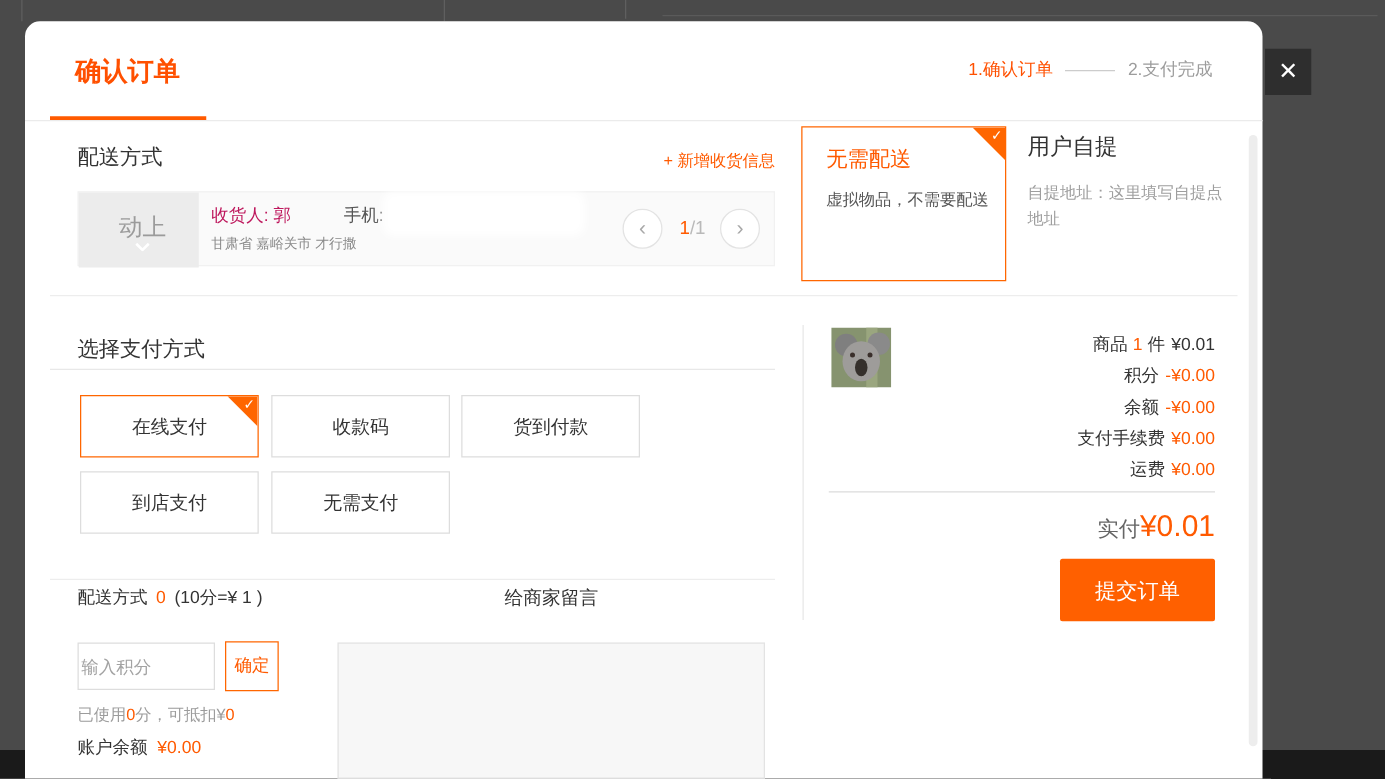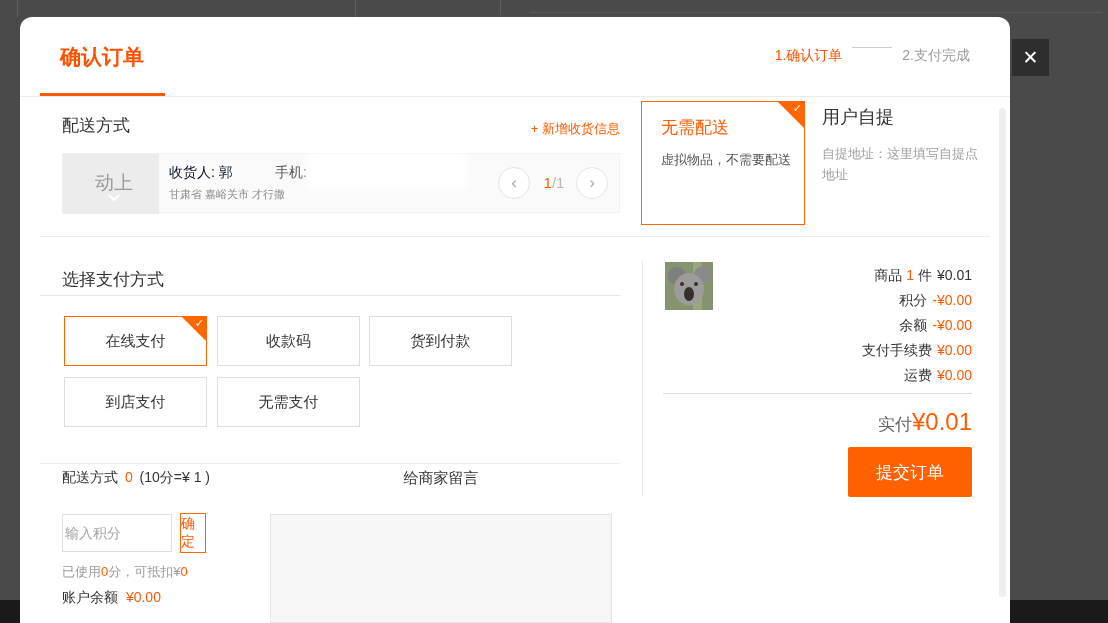--- a/index.html
+++ b/index.html
@@ -20,38 +20,38 @@
   .modal { position:absolute; left:20px; top:17px; width:990px; height:606px;
            background:#fff; border-radius:12px 12px 0 0; }
   .close-btn { position:absolute; left:1012px; top:39px; width:37px; height:37px;
                background:#2e2e2e; color:#fff; display:flex; align-items:center; justify-content:center;
                font-size:19px; cursor:pointer; }
 
   
   .modal-title { position:absolute; left:40px; top:26px; font-size:21px; font-weight:bold; color:#ff5000; }
   .tab-underline { position:absolute; left:20px; top:76px; width:125px; height:3px; background:#ff5a00; }
   .header-line { position:absolute; left:0; top:79px; width:990px; height:1px; background:#ebebeb; }
-  .steps { position:absolute; right:40px; top:30px; display:flex; font-size:14px;margin-left:12px; }
+  .steps { position:absolute; right:40px; top:30px; display:flex; align-items:center; font-size:14px;margin-left:12px; }
   .step-1 { color:#ff5000; }
   .step-dash { width:40px; height:1px; background:#ccc; margin:0 10px; }
   .step-2 { color:#9c9c9c; }
 
   
   .sec-h { position:absolute; font-size:17px; color:#333; }
 
   .add-link { position:absolute; right:390px; top:103px; font-size:13px; color:#ff5a00; cursor:pointer; }
 
   
   .addr-card { position:absolute; left:42px; top:136px; width:558px; height:60px;
                background:#fafafa; border:1px solid #f1f1f1; cursor:pointer; }
   .addr-tag { position:absolute; left:0; top:0; width:96px; height:60px; background:#ececec;
               display:flex; flex-direction:column; align-items:center; justify-content:center;padding-left:6px; }
   .addr-tag-text { color:#9b9b9b; font-size:19px; line-height:1; margin-top:6px; }
   .addr-chevron { margin-top:2px; line-height:0; }
-  .addr-receiver { position:absolute; left:106px; top:10px; font-size:14px; color:#0f172a; }
+  .addr-receiver { position:absolute; left:106px; top:10px; font-size:14px; color:#be185d; }
   .addr-phone-label { position:absolute; left:212px; top:10px; font-size:14px; color:#555; }
   .addr-phone-blur { position:absolute; left:248px; top:4px; width:152px; height:26px;
                      background:#fff; box-shadow:0 0 7px 5px rgba(255,255,255,0.95); border-radius:4px; }
   .addr-line2 { position:absolute; left:106px; top:33px; font-size:11px; color:#8a8a8a; }
   .pg-circle { position:absolute; top:13px; width:32px; height:32px; border:1px solid #e3e3e3;
                border-radius:50%; background:#fff; color:#a8a8a8; font-size:17px;
                display:flex; align-items:center; justify-content:center; cursor:pointer; }
   .pg-prev { left:435px; }
   .pg-next { left:513px; }
   .pg-text { position:absolute; left:469px; top:20px; width:44px; text-align:center; font-size:15px; color:#b9b9b9; }
@@ -78,21 +78,21 @@
   .pay-btn.selected { border:1px solid #ff6600; }
   .pay-btn .corner-check { border-top-width:24px; border-left-width:24px; }
 
   
   .points-line { position:absolute; left:42px; top:452px; font-size:14px; color:#333; }
   .pt-orange { color:#ff5a00; }
   .points-input { position:absolute; left:42px; top:497px; width:110px; height:38px;
                   border:1px solid #ddd; background:#fff; padding:0 2px; font-size:14px;
                   font-family:"Liberation Sans","DejaVu Sans",sans-serif; color:#333; }
   .points-input::placeholder { color:#a3a3a3; }
-  .confirm-btn { position:absolute; left:160px; top:496px; width:26px; height:40px;
+  .confirm-btn { position:absolute; left:160px; top:496px; width:43px; height:40px;
                  border:1px solid #ff6600; background:#fff; color:#ff5a00; font-size:14px;
                  display:flex; align-items:center; justify-content:center; cursor:pointer; }
   .used-note { position:absolute; left:42px; top:546px; font-size:13px; color:#9c9c9c; }
   .balance-line { position:absolute; left:42px; top:572px; font-size:14px; color:#333; }
   .balance-value { color:#ff5a00; margin-left:4px; }
 
   
   .msg-h { position:absolute; left:250px; top:452px; width:342px; text-align:center; font-size:15px; color:#333; }
   .msg-area { position:absolute; left:250px; top:497px; width:342px; height:109px;
               background:#f7f7f7; border:1px solid #e3e3e3; resize:none;

